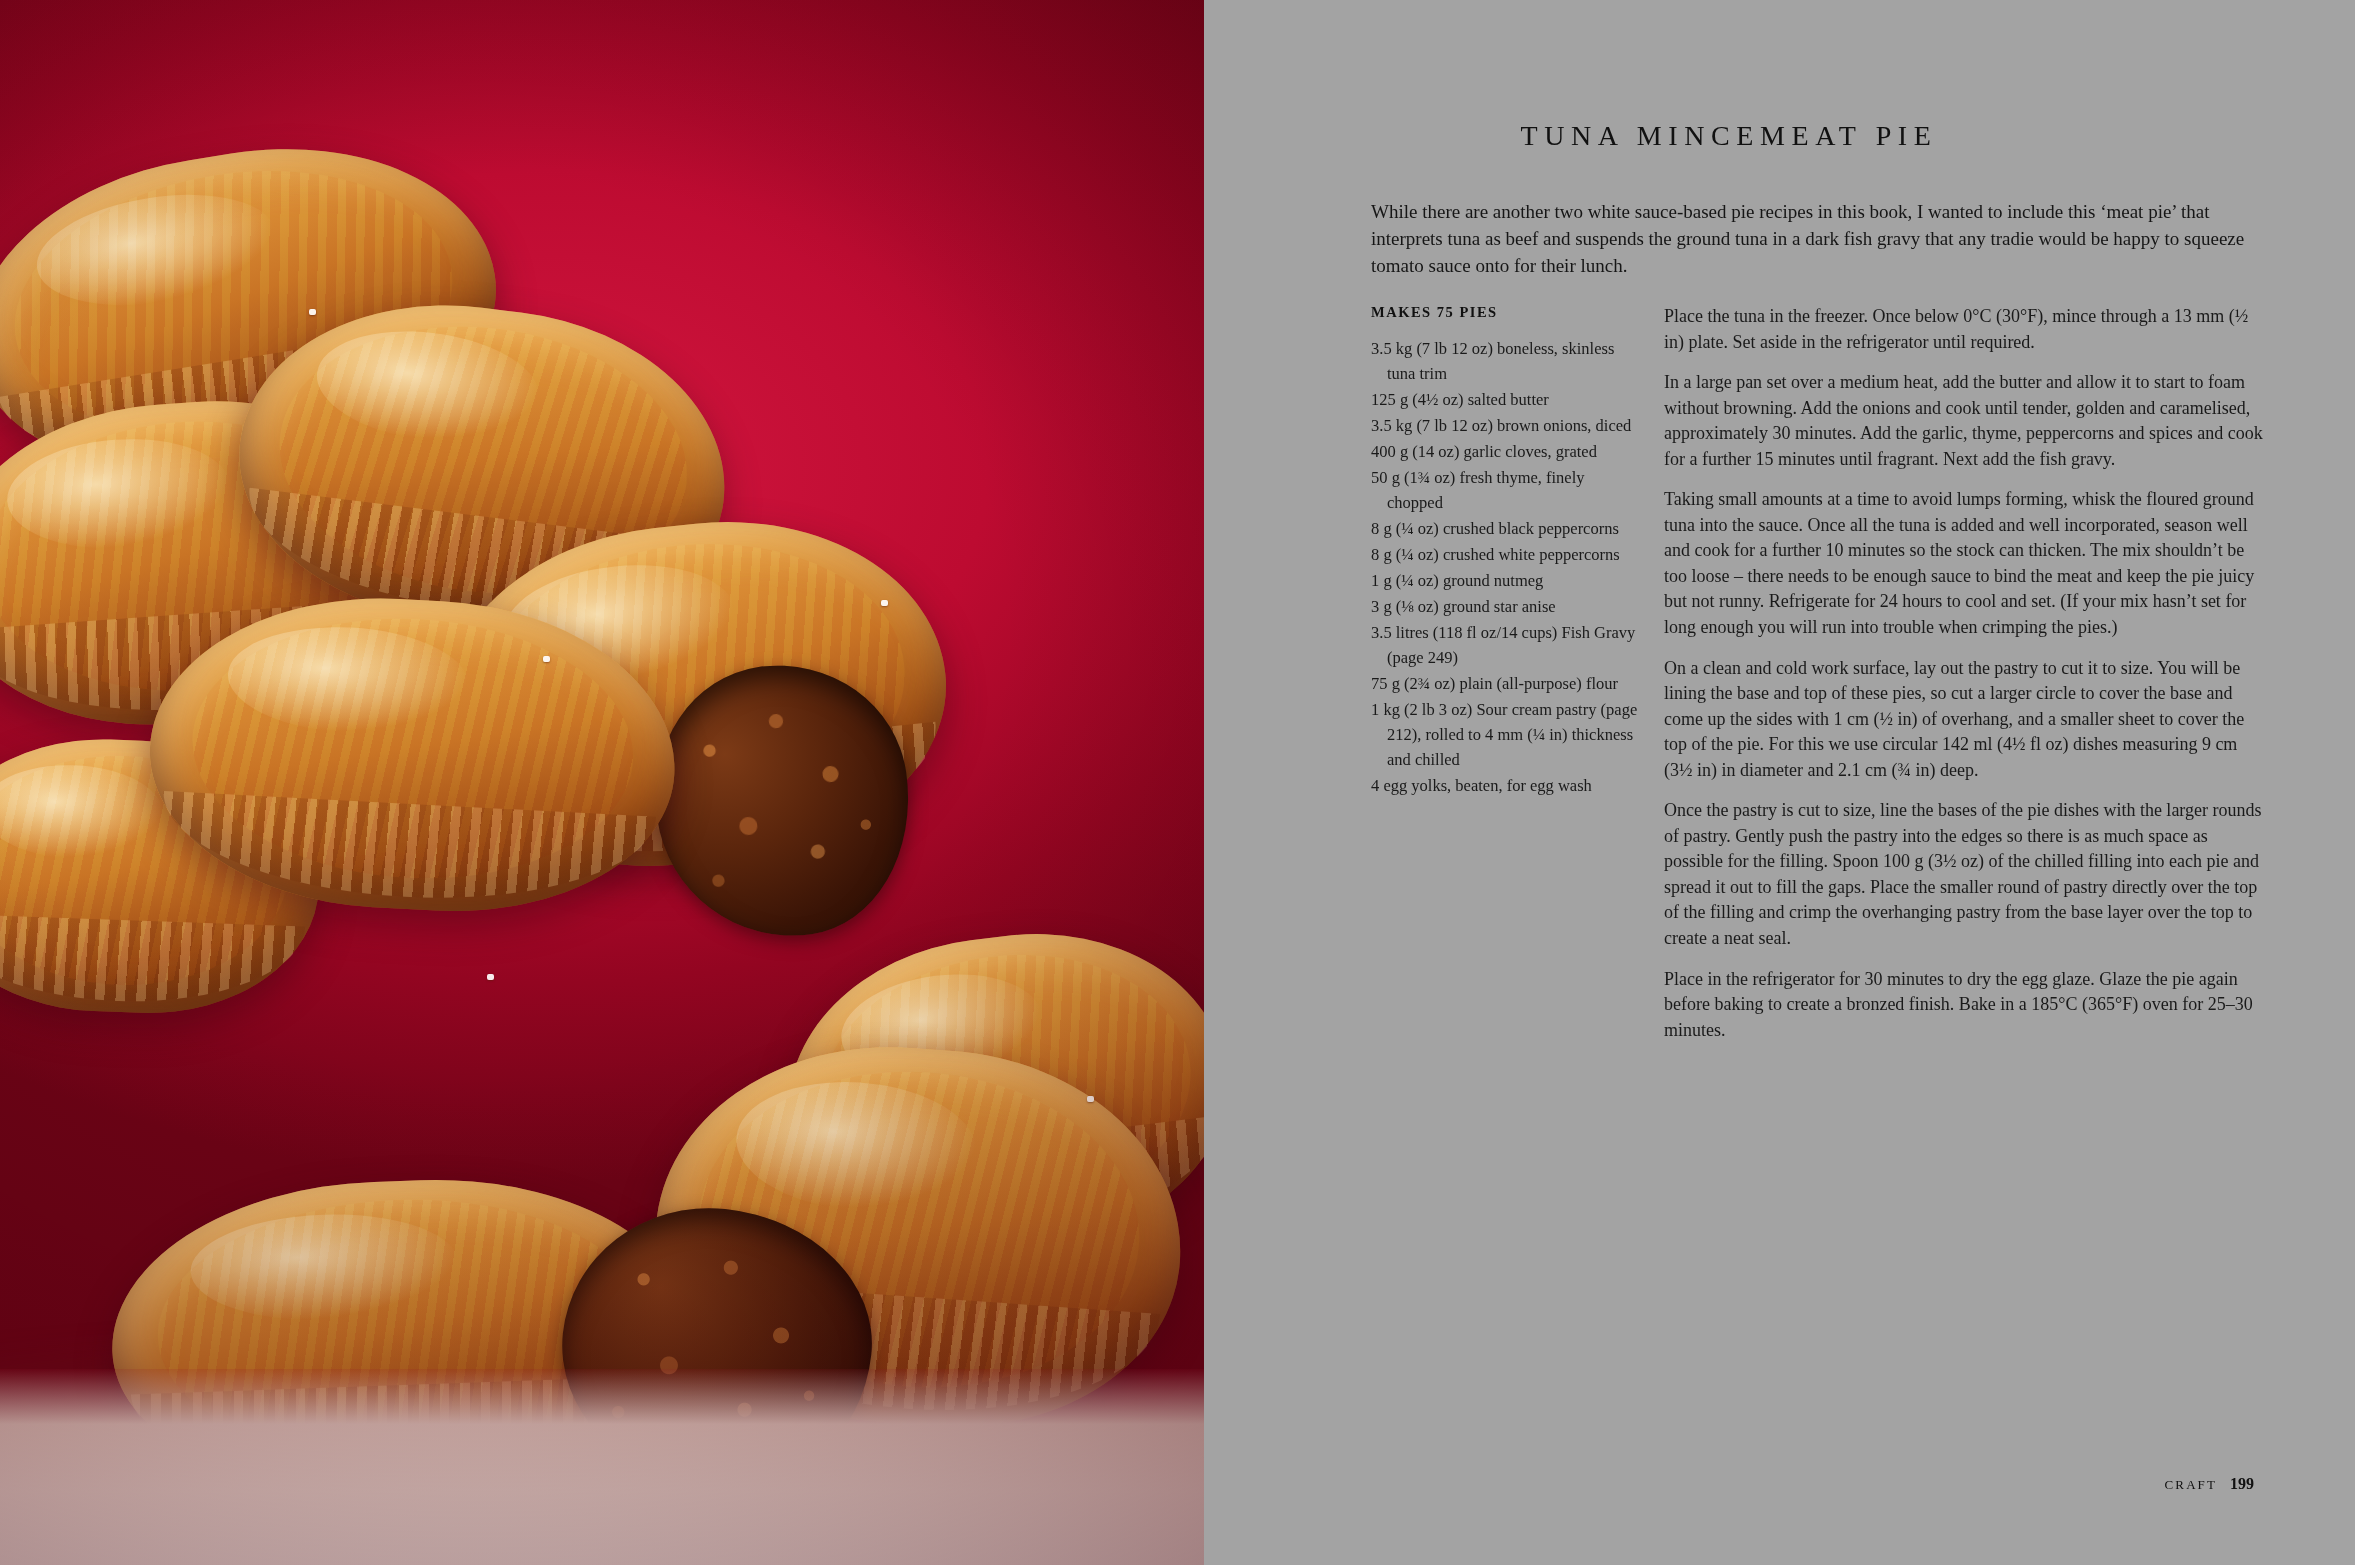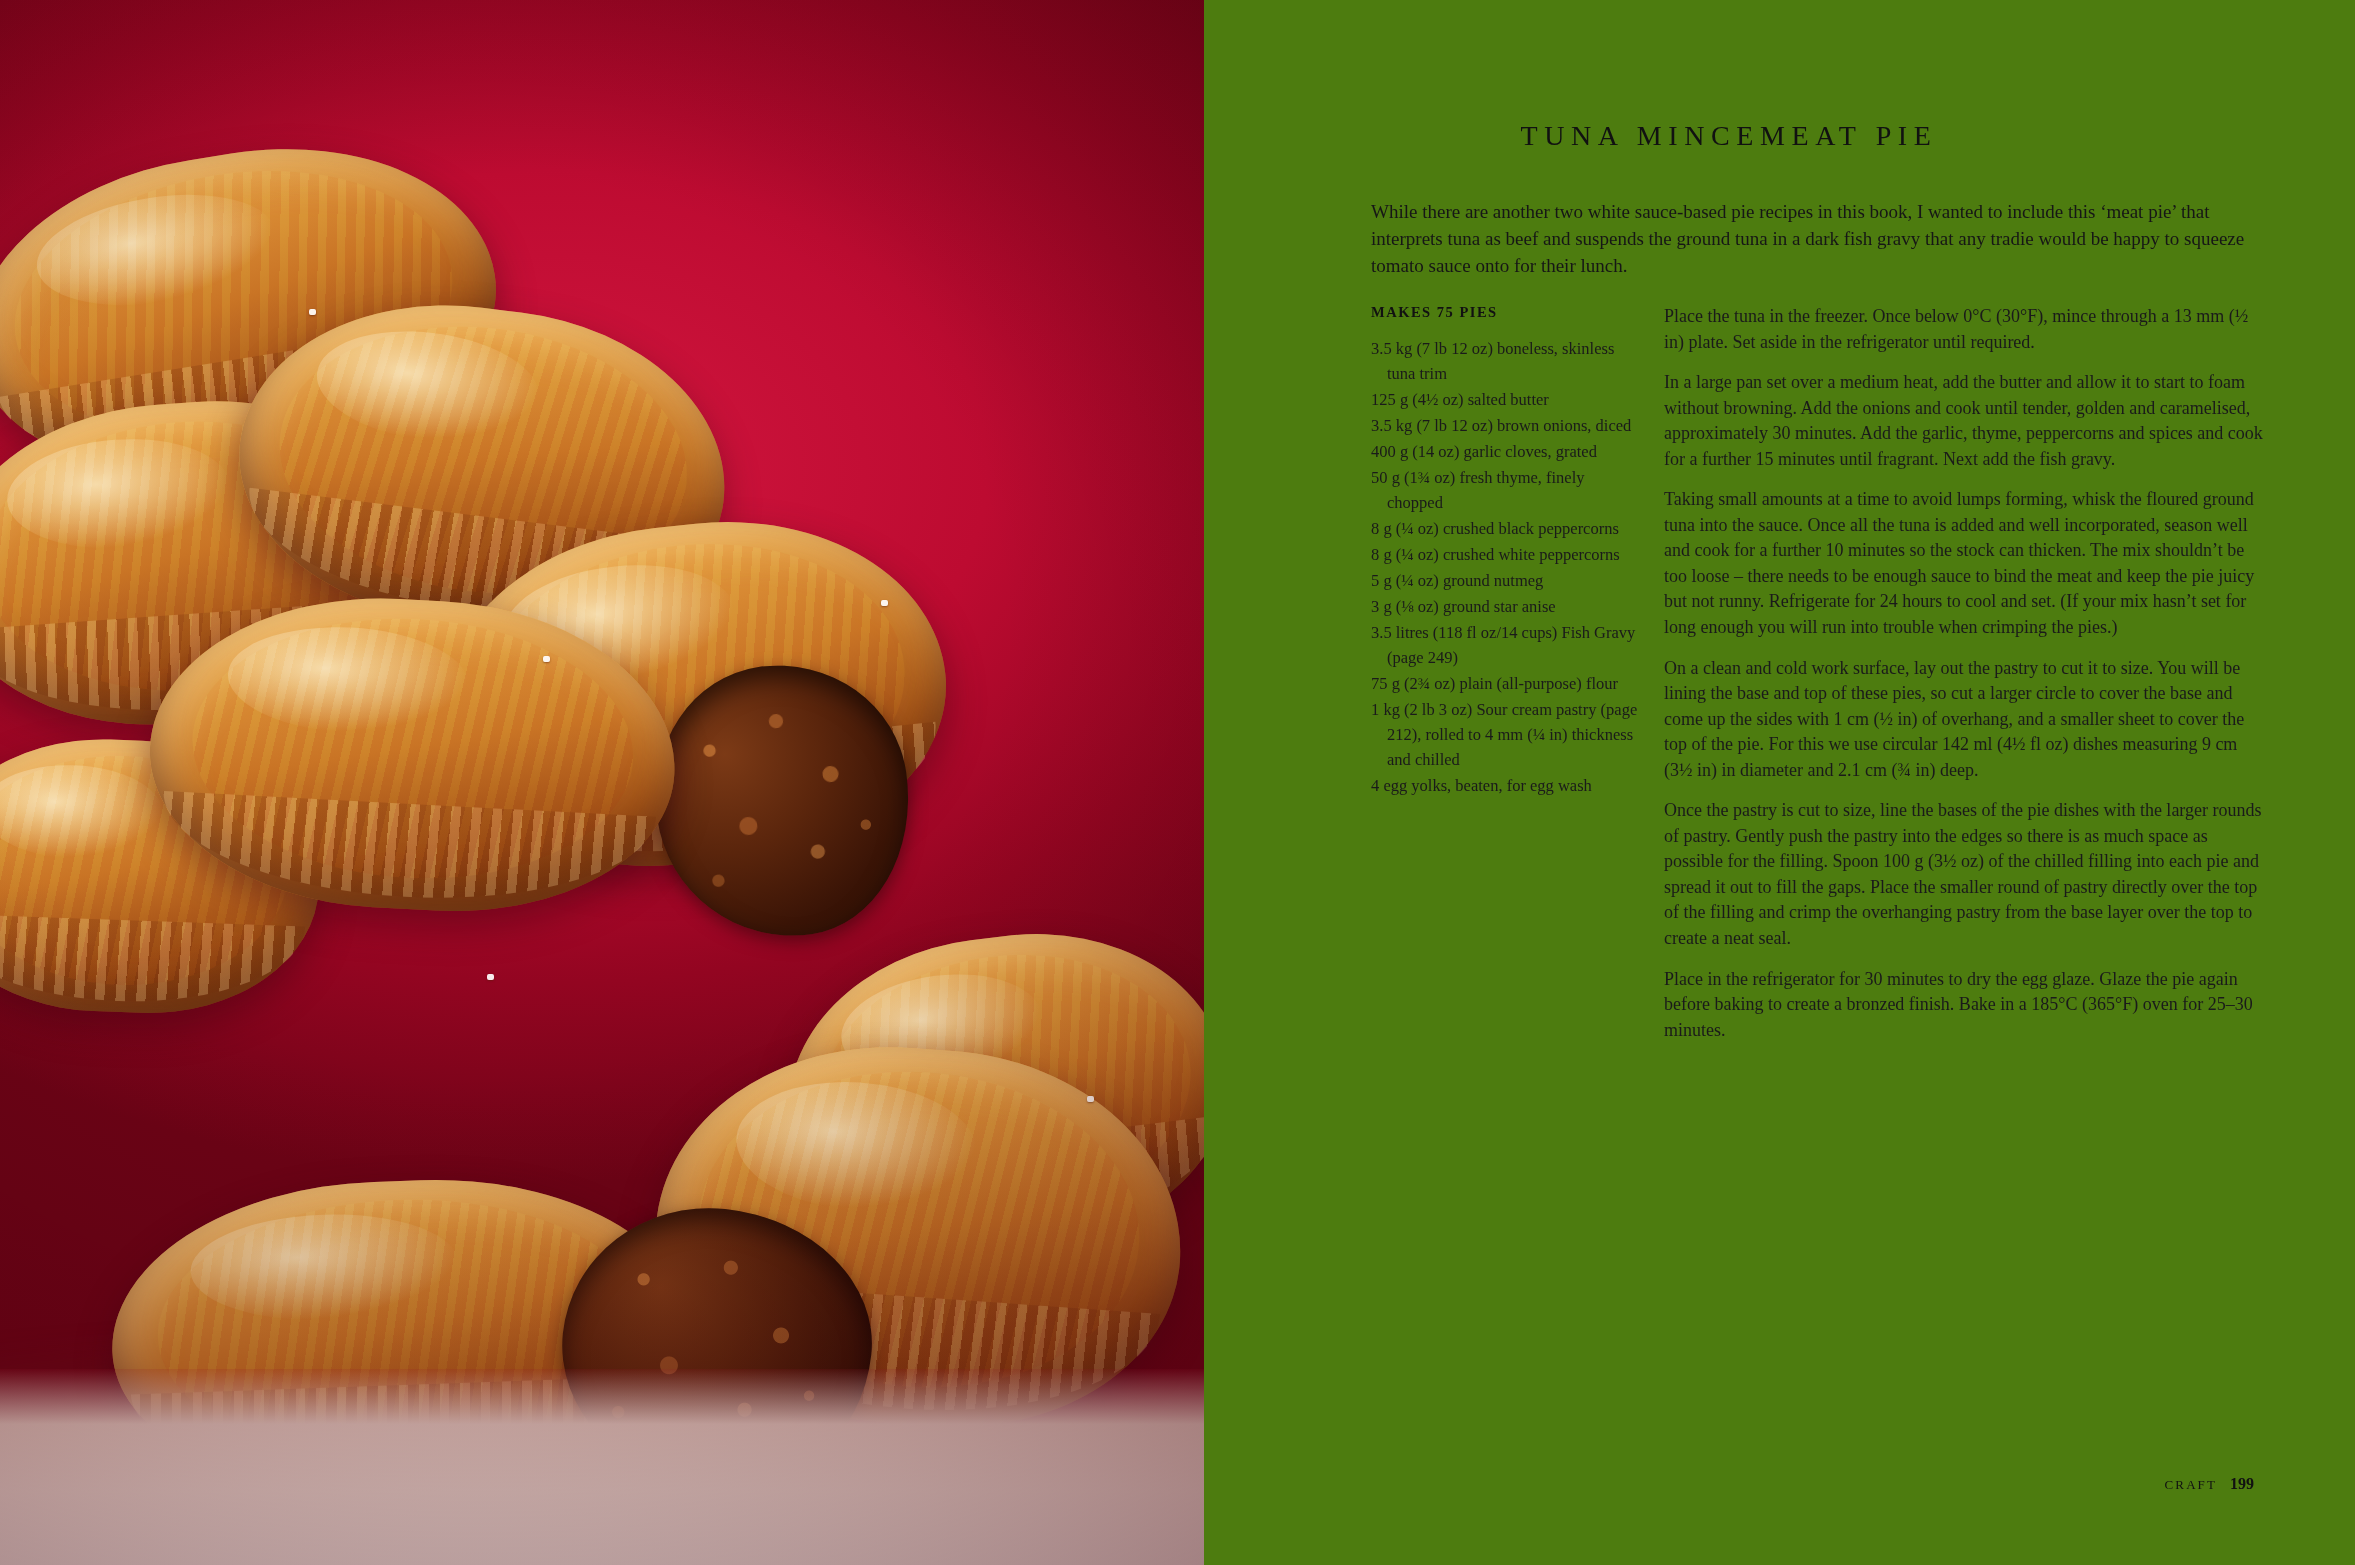--- a/index.html
+++ b/index.html
@@ -143,21 +143,21 @@
     border-radius: 1.9px;
     background: rgba(255,255,255,0.92);
     box-shadow: 0 0.9px 1.9px rgba(90,30,10,0.5);
   }
 
   
   .text-page {
     position: relative;
     width: 1151px;
     height: 1566px;
-    background: #4d7c0f;
+    background: #a3a3a3;
     padding: 0;
   }
   .recipe-title {
     position: absolute;
     left: 0;
     right: 101px;
     top: 101px;
     text-align: center;
     font-size: 28px;
     letter-spacing: 6.6px;
@@ -301,21 +301,21 @@
       <div class="col-ingredients">
         <div class="makes">MAKES 75 PIES</div>
         <ul class="ing-list">
           <li>3.5 kg (7 lb 12 oz) boneless, skinless tuna trim</li>
           <li>125 g (4½ oz) salted butter</li>
           <li>3.5 kg (7 lb 12 oz) brown onions, diced</li>
           <li>400 g (14 oz) garlic cloves, grated</li>
           <li>50 g (1¾ oz) fresh thyme, finely chopped</li>
           <li>8 g (¼ oz) crushed black peppercorns</li>
           <li>8 g (¼ oz) crushed white peppercorns</li>
-          <li>5 g (¼ oz) ground nutmeg</li>
+          <li>1 g (¼ oz) ground nutmeg</li>
           <li>3 g (⅛ oz) ground star anise</li>
           <li>3.5 litres (118 fl oz/14 cups) Fish Gravy (page 249)</li>
           <li>75 g (2¾ oz) plain (all-purpose) flour</li>
           <li>1 kg (2 lb 3 oz) Sour cream pastry (page 212), rolled to 4 mm (¼ in) thickness and chilled</li>
           <li>4 egg yolks, beaten, for egg wash</li>
         </ul>
       </div>
 
       <div class="col-method">
         <p>Place the tuna in the freezer. Once below 0°C (30°F), mince through a 13 mm (½ in) plate. Set aside in the refrigerator until required.</p>

